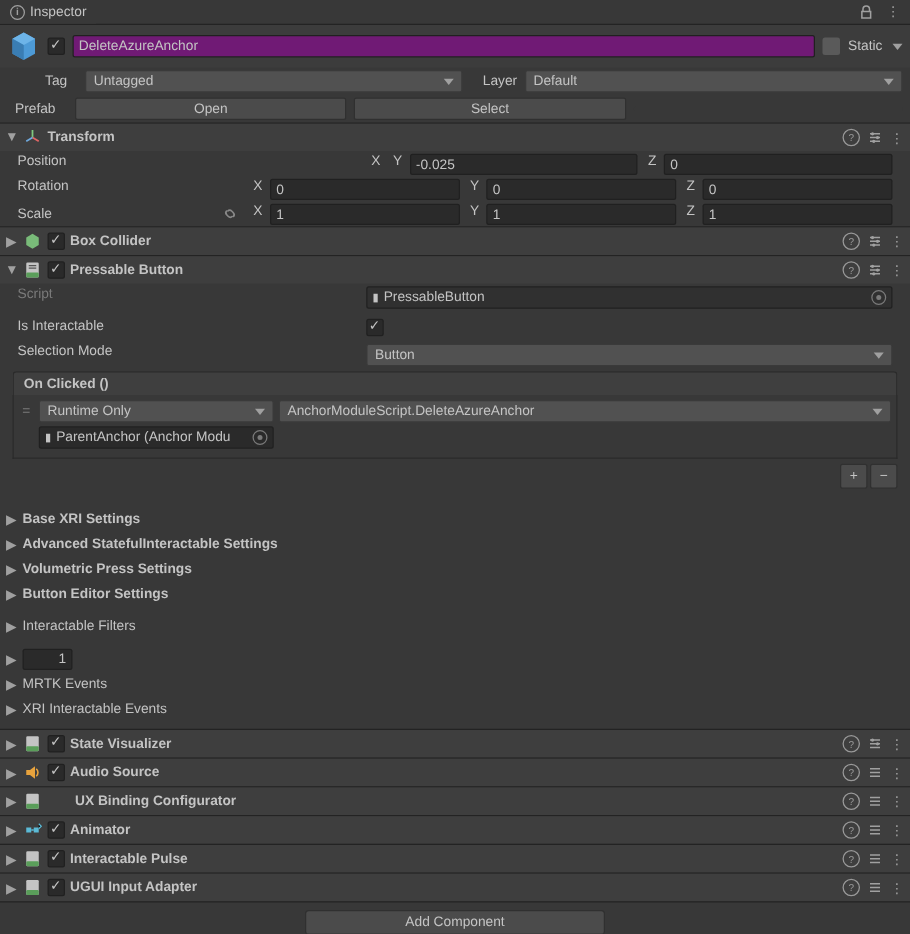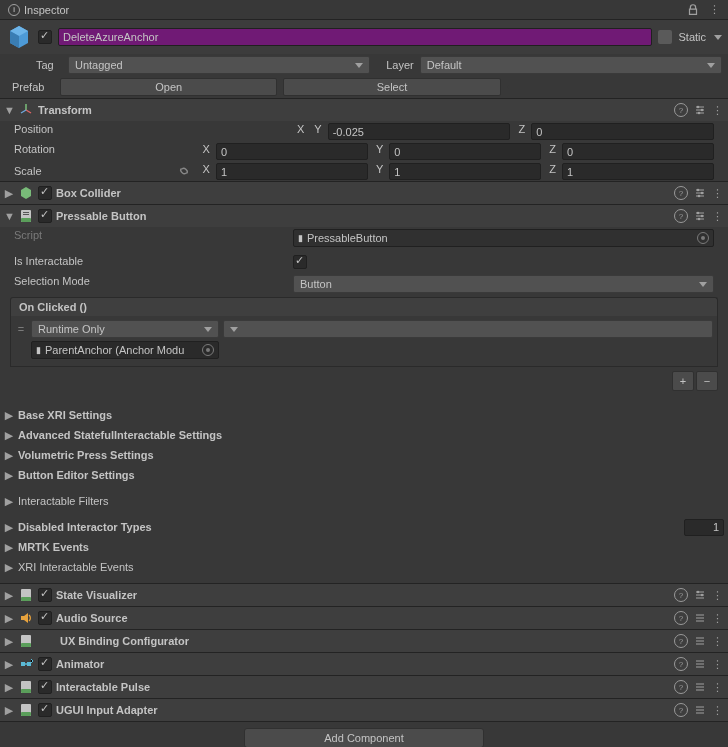--- a/index.html
+++ b/index.html
@@ -260,20 +260,21 @@
 
   <div class="evt-head"><span>On Clicked ()</span></div>
   <div class="evt-body">
     <div class="evt-row">
       <span class="drag-handle">=</span>
       <div class="select-box" style="flex:0 0 188px">
         <span>Runtime Only</span>
         <span class="chev"></span>
       </div>
       <div class="select-box" style="flex:1">
+        <span>AnchorModuleScript.DeleteAzureAnchor</span>
         <span class="chev"></span>
       </div>
     </div>
     <div class="evt-row">
       <span class="drag-handle"></span>
       <div class="script-box" style="flex:0 0 188px;background:#2a2a2a;color:#c4c4c4">
         <span style="font-size:9px">▮</span>
         <span>ParentAnchor (Anchor Modu</span>
         <span style="margin-left:auto" class="target-icon"></span>
       </div>
@@ -303,26 +304,25 @@
       <span class="simple-label">Button Editor Settings</span>
     </div>
   <div style="height:6px"></div>
   <div class="simple-row">
       <span class="fold">▶</span>
       <span class="simple-label" style="font-weight:normal">Interactable Filters</span>
     </div>
   <div style="height:6px"></div>
   <div class="simple-row">
     <span class="fold">▶</span>
-    <span class="simple-label">Disabled Interactor Types</span>
     <input class="count-box" value="1" style="">
   </div>
   <div class="simple-row">
       <span class="fold">▶</span>
-      <span class="simple-label" style="font-weight:bold">MRTK Events</span>
+      <span class="simple-label" style="font-weight:normal">MRTK Events</span>
     </div>
   <div class="simple-row">
       <span class="fold">▶</span>
       <span class="simple-label" style="font-weight:normal">XRI Interactable Events</span>
     </div>
   <div style="height:6px"></div>
 </div>
 
 <div class="comp">
   <div class="comp-head">

